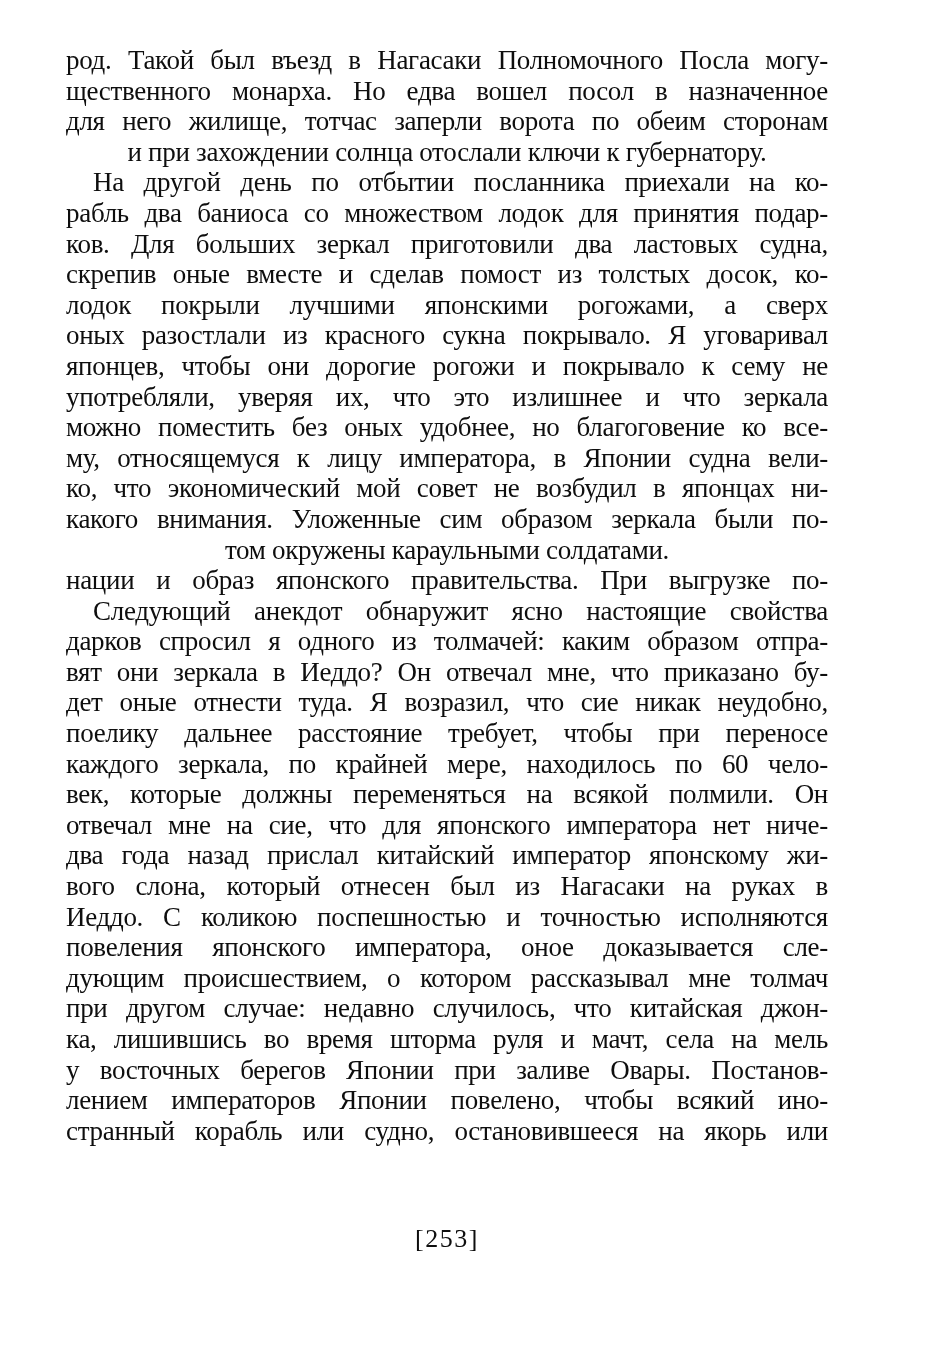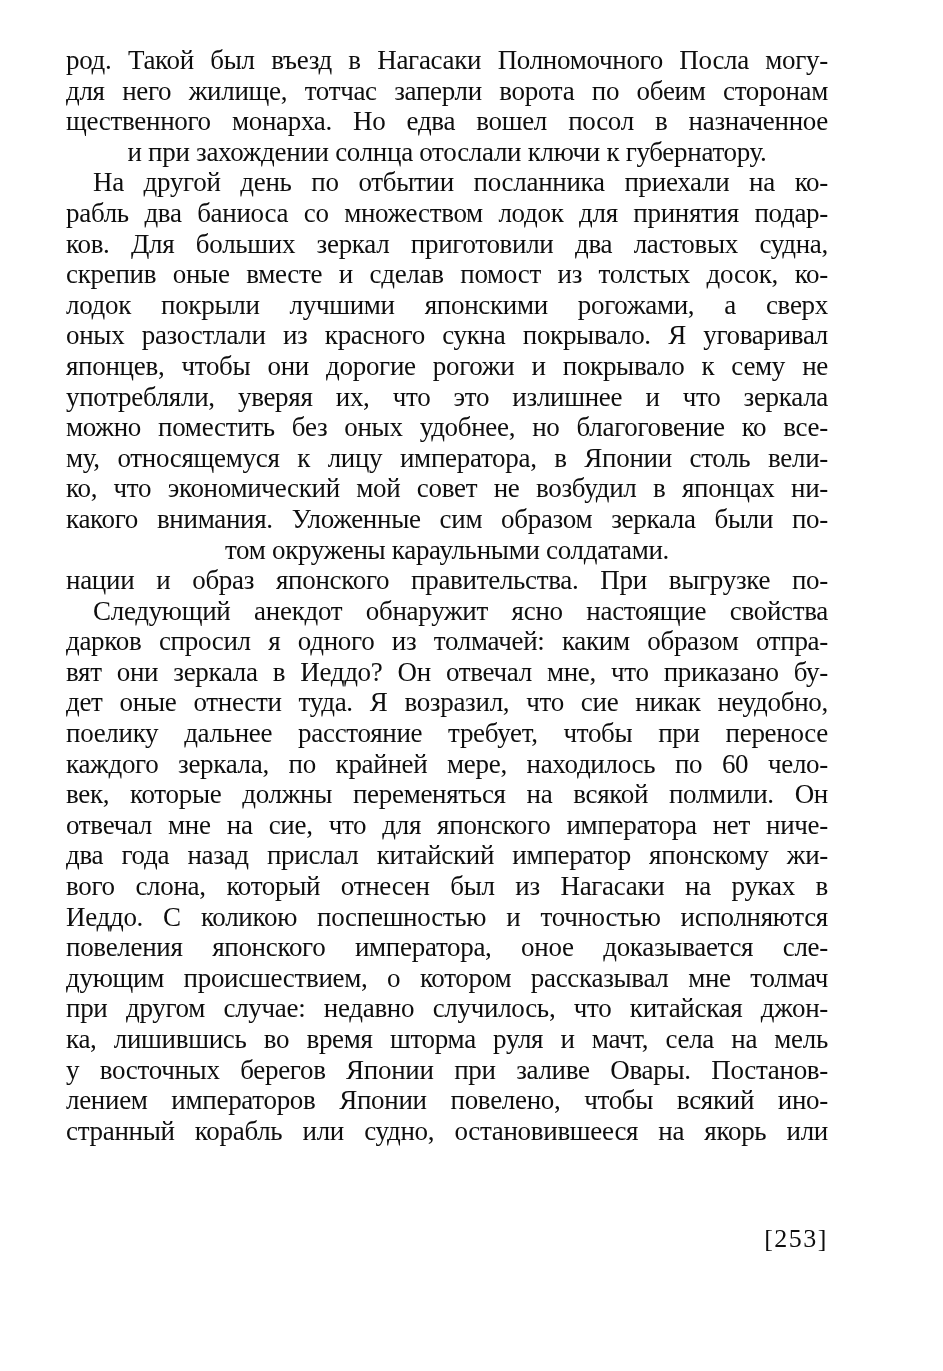--- a/index.html
+++ b/index.html
@@ -36,54 +36,54 @@
     text-align-last: justify;
   }
   .line.indent {
     text-indent: 27px;
   }
   .pagenum-row {
     position: absolute;
     left: 66px;
     top: 1224px;
     width: 762px;
-    text-align: right;
+    text-align: center;
     font-size: 26px;
     letter-spacing: 1.5px;
   }
   .speck {
     position: absolute;
     left: 911px;
     top: 75px;
     width: 5px;
     height: 6px;
     background: #9a9aa0;
     opacity: 0.55;
     border-radius: 1px;
   }
 </style>
 </head>
 <body>
 
 <div class="page" style="background: rgb(255, 255, 255); color: rgb(14, 14, 14);">
   <div class="textblock" id="textblock">
       <div class="line just">род. Такой был въезд в Нагасаки Полномочного Посла могу-</div>
+      <div class="line just">щественного монарха. Но едва вошел посол в назначенное</div>
       <div class="line just">для него жилище, тотчас заперли ворота по обеим сторонам</div>
-      <div class="line just">щественного монарха. Но едва вошел посол в назначенное</div>
       <div class="line">и при захождении солнца отослали ключи к губернатору.</div>
       <div class="line just indent">На другой день по отбытии посланника приехали на ко-</div>
       <div class="line just">рабль два баниоса со множеством лодок для принятия подар-</div>
       <div class="line just">ков. Для больших зеркал приготовили два ластовых судна,</div>
       <div class="line just">скрепив оные вместе и сделав помост из толстых досок, ко-</div>
       <div class="line just">лодок покрыли лучшими японскими рогожами, а сверх</div>
       <div class="line just">оных разостлали из красного сукна покрывало. Я уговаривал</div>
       <div class="line just">японцев, чтобы они дорогие рогожи и покрывало к сему не</div>
       <div class="line just">употребляли, уверяя их, что это излишнее и что зеркала</div>
       <div class="line just">можно поместить без оных удобнее, но благоговение ко все-</div>
-      <div class="line just">му, относящемуся к лицу императора, в Японии столь вели-</div>
+      <div class="line just">му, относящемуся к лицу императора, в Японии судна вели-</div>
       <div class="line just">ко, что экономический мой совет не возбудил в японцах ни-</div>
       <div class="line just">какого внимания. Уложенные сим образом зеркала были по-</div>
       <div class="line">том окружены караульными солдатами.</div>
       <div class="line just">нации и образ японского правительства. При выгрузке по-</div>
       <div class="line just indent">Следующий анекдот обнаружит ясно настоящие свойства</div>
       <div class="line just">дарков спросил я одного из толмачей: каким образом отпра-</div>
       <div class="line just">вят они зеркала в Иеддо? Он отвечал мне, что приказано бу-</div>
       <div class="line just">дет оные отнести туда. Я возразил, что сие никак неудобно,</div>
       <div class="line just">поелику дальнее расстояние требует, чтобы при переносе</div>
       <div class="line just">каждого зеркала, по крайней мере, находилось по 60 чело-</div>

